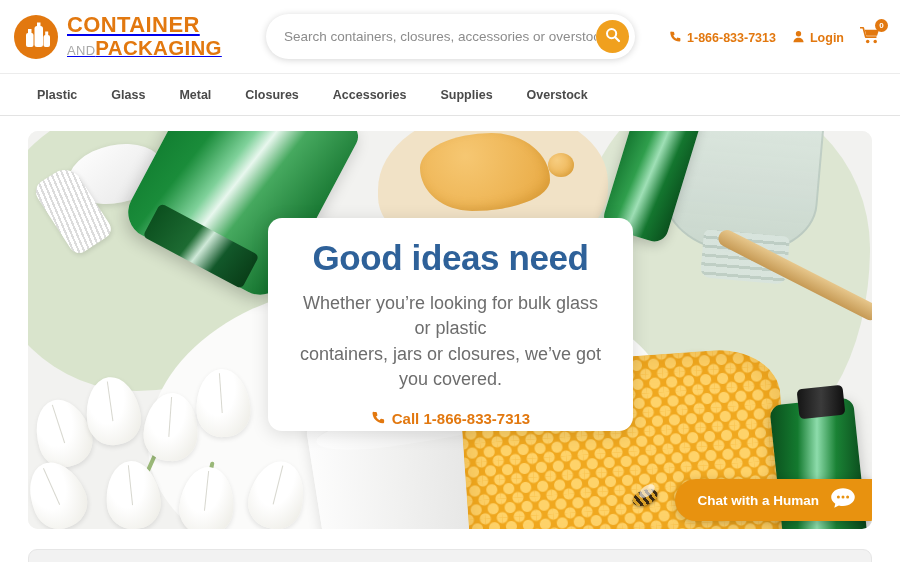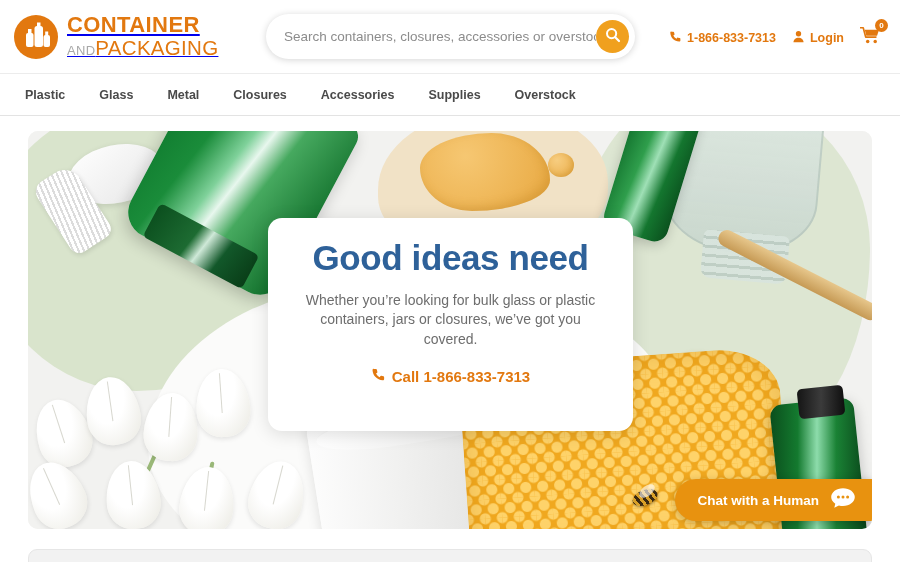--- a/index.html
+++ b/index.html
@@ -48,21 +48,21 @@
   }
   .logo-line2 { display: block; margin-top: 2px; letter-spacing: 0.2px; }
   .logo-and {
     font-size: 13px;
     font-weight: normal;
     color: #a8a8a8;
     letter-spacing: 0.3px;
   }
   .logo-pack {
     font-size: 20.5px;
-    font-weight: normal;
+    font-weight: bold;
     color: #E2780F;
     letter-spacing: 0.3px;
   }
 
   
   .search-box {
     position: absolute;
     left: 266px;
     top: 14px;
     width: 369px;
@@ -132,21 +132,21 @@
     padding: 0 3px;
   }
 
   
   .mainnav {
     position: relative;
     height: 42px;
     display: flex;
     background: #ffffff;
     border-bottom: 1px solid #e3e3e3;
-    padding-left: 8px;
+    padding-left: 20px;
   }
   .nav-left { display: flex; align-items: center; }
   .nav-link {
     font-size: 12.5px;
     font-weight: bold;
     color: #4a4a4a;
     padding: 0 17px;
     cursor: pointer;
     text-decoration: none;
     white-space: nowrap;
@@ -420,21 +420,21 @@
   .hero-h1 {
     font-size: 35px;
     font-weight: bold;
     color: #2E6199;
     text-align: center;
     line-height: 1.13;
     letter-spacing: -0.4px;
   }
   .hero-sub {
     margin-top: 13px;
-    font-size: 14px;
+    font-size: 18px;
     color: #6d6d6d;
     text-align: center;
     line-height: 1.42;
   }
   .hero-cta {
     margin-top: 17px;
     display: flex;
     align-items: center;
     gap: 22px;
   }

